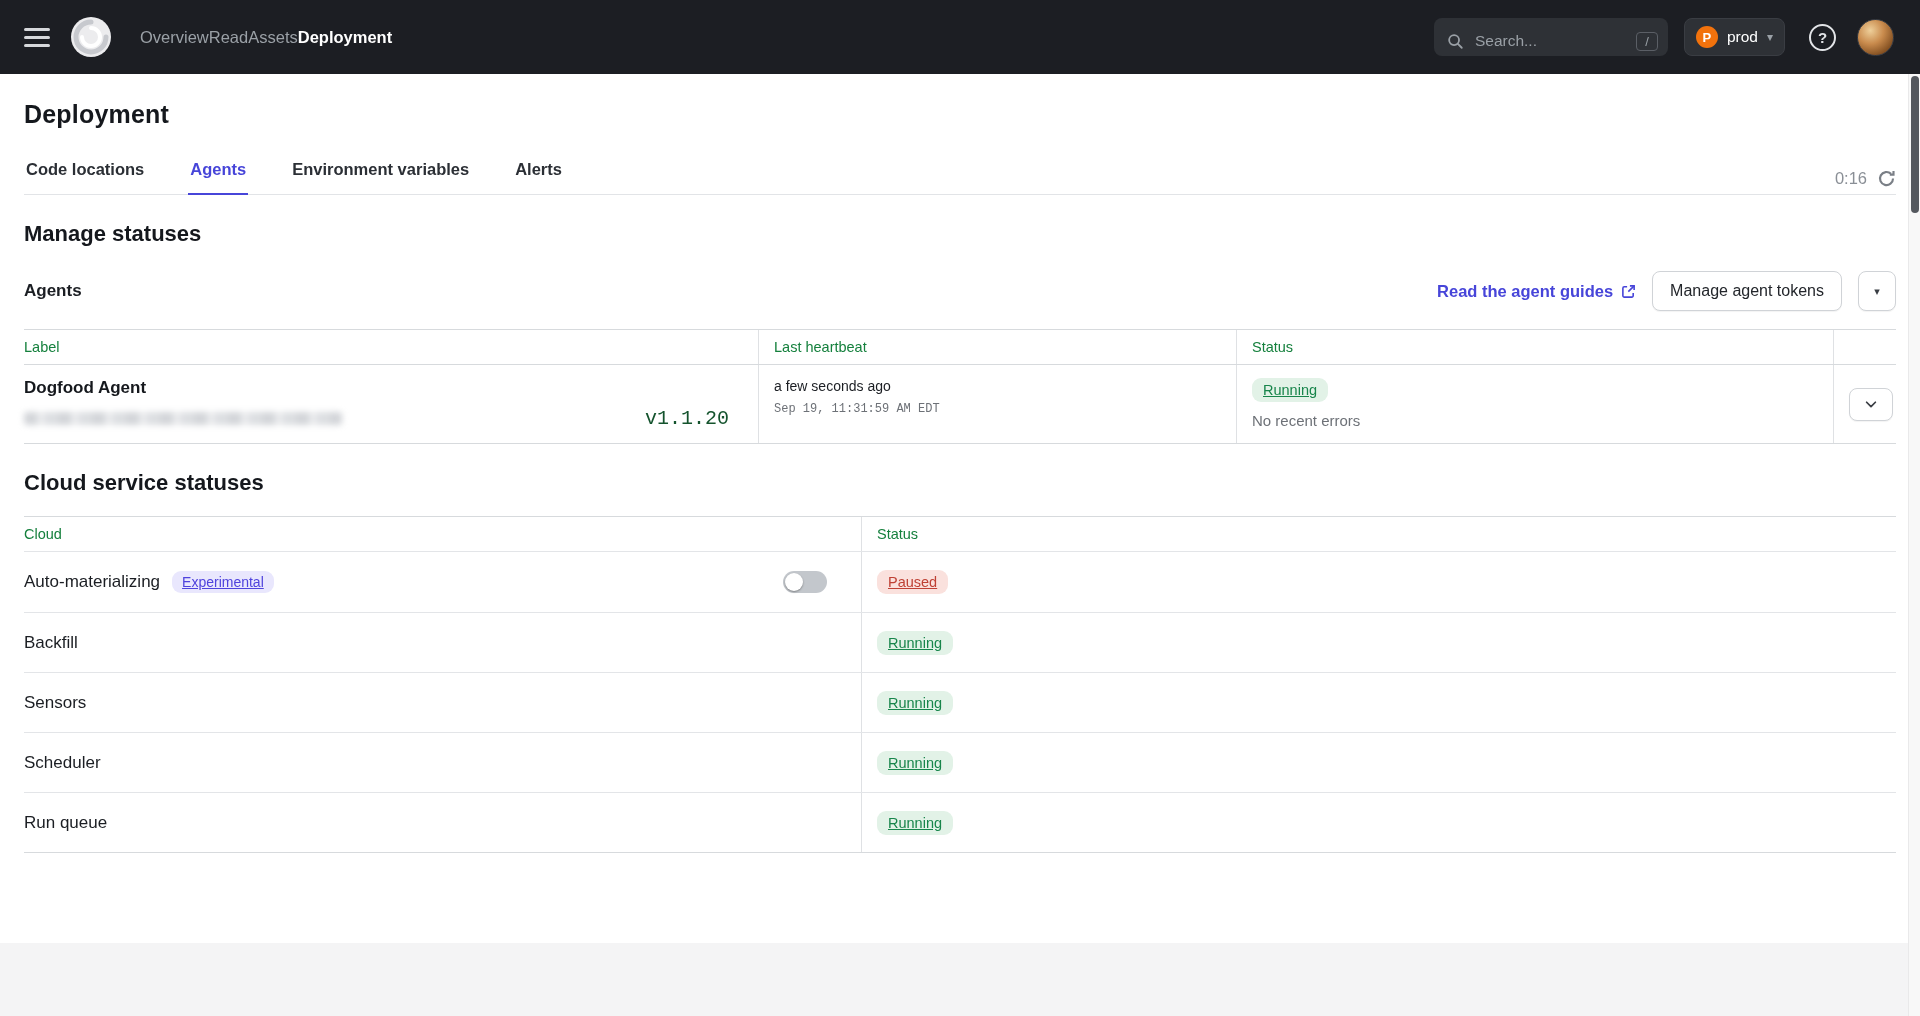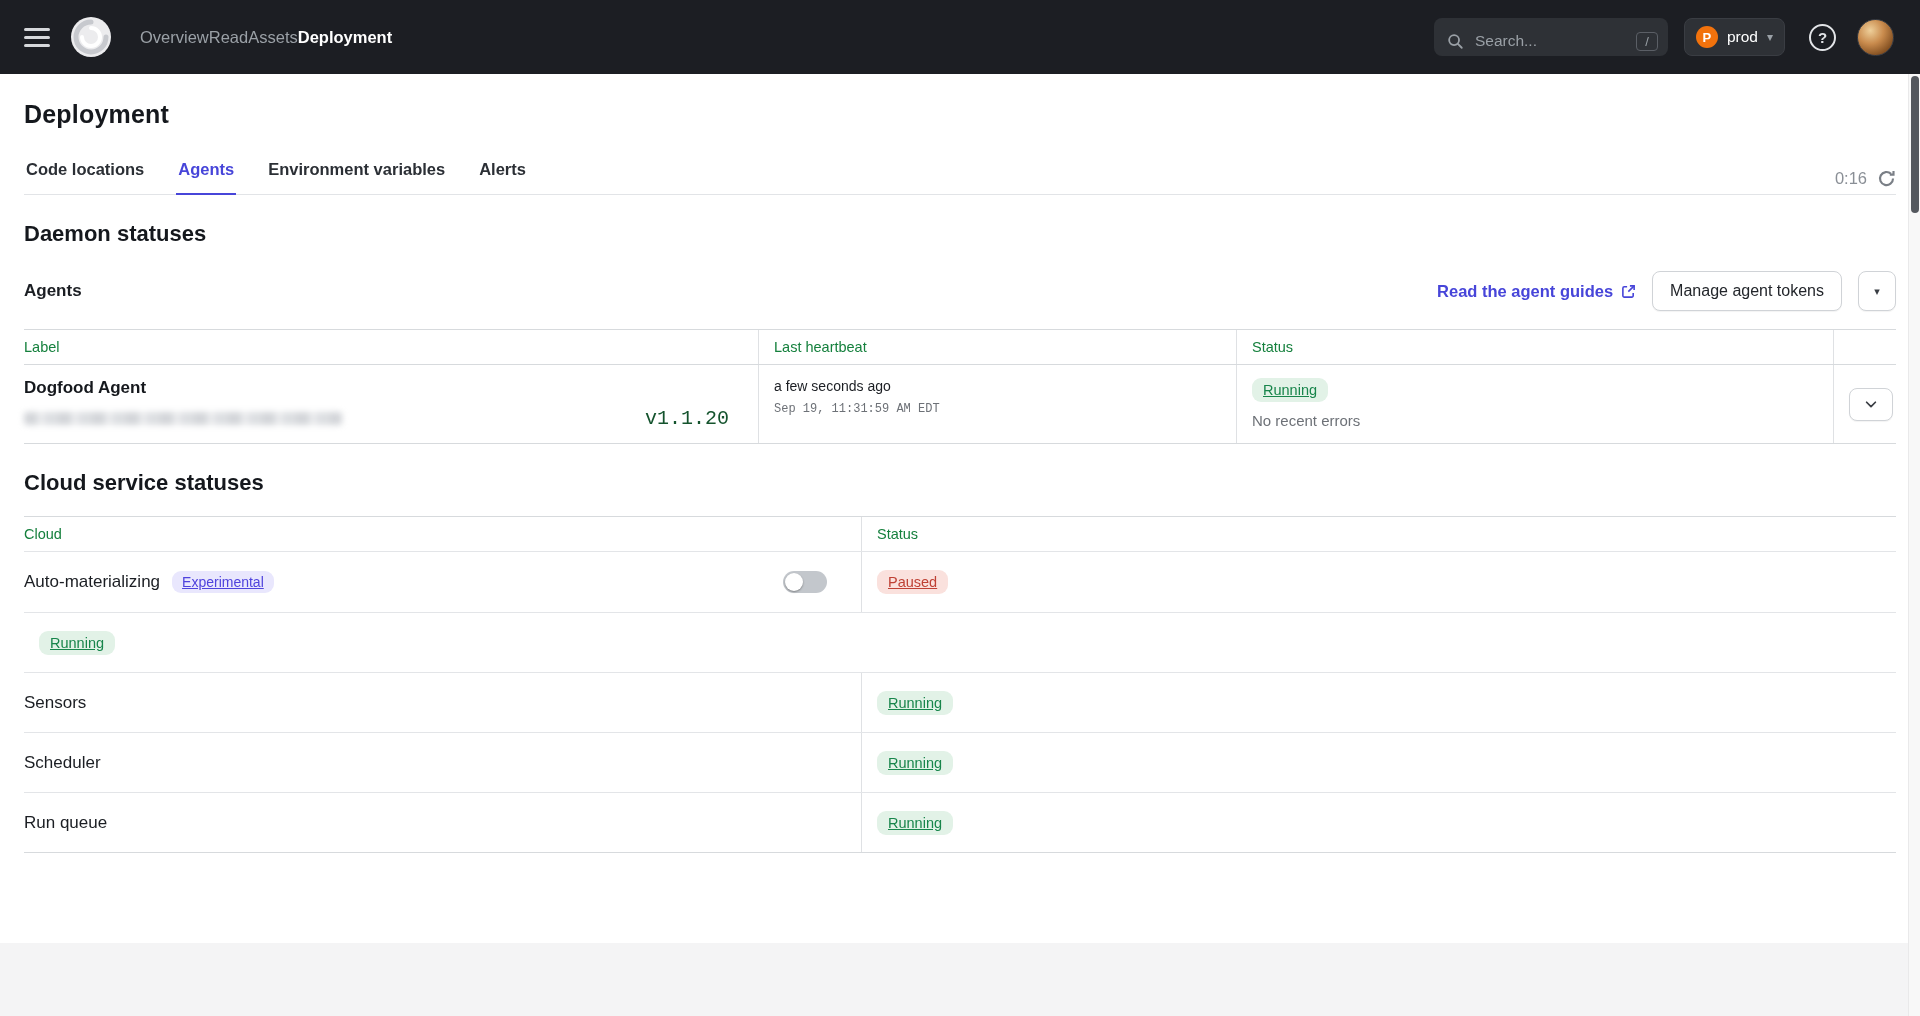--- a/index.html
+++ b/index.html
@@ -27,21 +27,21 @@
   .env-label { color:#fff; font-size:15.5px; }
   .env-caret { color:#9aa0a6; font-size:12px; }
   .help-btn { margin-left:24px; width:27px; height:27px; border-radius:50%; border:2.5px solid #e2e4e7; color:#e2e4e7; font-weight:700; font-size:15px; display:flex; align-items:center; justify-content:center; cursor:pointer; flex:none; }
   .avatar { margin-left:21px; width:37px; height:37px; border-radius:50%; flex:none; cursor:pointer; border:1px solid #3a3d43;
     background: radial-gradient(circle at 35% 30%, #eecf9a 0%, #c98b4d 40%, #7c4a1d 80%, #59330f 100%); }
 
   
   .content { padding:0 24px; }
   .page-title { font-size:25px; font-weight:700; color:#15181d; margin-top:26px; letter-spacing:.2px; }
 
-  .tabs-row { display:flex; align-items:flex-end; border-bottom:1px solid #e2e4e7; margin-top:31px; }
+  .tabs-row { display:flex; align-items:flex-end; border-bottom:1px solid #e2e4e7; margin-top:31px;gap:12px; }
   .tab { font-size:16.5px; font-weight:600; color:#2b2f35; padding:0 2px 14px; margin-right:30px; cursor:pointer; border-bottom:2px solid transparent; margin-bottom:-1px; }
   .tab.active { color:var(--accent,#4745d9); border-bottom-color:var(--accent,#4745d9); }
   .tabs-right { margin-left:auto; display:flex; align-items:center; gap:10px; padding-bottom:6px; }
   .timer { color:#8a8f96; font-size:16.5px; }
   .refresh { cursor:pointer; display:flex; }
 
   .section-heading { font-size:22px; font-weight:700; color:#15181d; margin-top:26px; }
 
   .agents-bar { display:flex; align-items:center; margin-top:24px; }
   .list-heading { font-size:17px; font-weight:700; }
@@ -144,21 +144,21 @@
       <span class="timer">0:16</span>
       <span class="refresh">
         <svg width="19" height="19" viewBox="0 0 16 16">
           <path d="M13.5 8a5.5 5.5 0 1 1-1.7-3.95" fill="none" stroke="#7a7f86" stroke-width="1.8"></path>
           <path d="M13.9 1.6v3.1h-3.1" fill="none" stroke="#7a7f86" stroke-width="1.8"></path>
         </svg>
       </span>
     </span>
   </div>
 
-  <div class="section-heading">Daemon statuses</div>
+  <div class="section-heading">Manage statuses</div>
 
   <div class="agents-bar">
     <span class="list-heading">Agents</span>
     <span class="agents-actions">
       <span class="guides-link">
         <span>Read the agent guides</span>
         <svg width="15" height="15" viewBox="0 0 16 16">
           <path d="M6.5 3H3.5A1.5 1.5 0 0 0 2 4.5v8A1.5 1.5 0 0 0 3.5 14h8a1.5 1.5 0 0 0 1.5-1.5V9.5" fill="none" stroke="currentColor" stroke-width="1.7"></path>
           <path d="M9.5 2H14v4.5" fill="none" stroke="currentColor" stroke-width="1.7"></path>
           <path d="M14 2L7.8 8.2" fill="none" stroke="currentColor" stroke-width="1.7"></path>
@@ -219,20 +219,23 @@
         <span class="toggle">
             <span class="knob"></span>
           </span>
       </div>
       <div class="bcell">
         <span class="badge badge-paused">Paused</span>
       </div>
     </div>
 
     <div class="ct-row grid2">
+      <div class="bcell daemon-cell">
+        <span class="daemon-name">Backfill</span>
+      </div>
       <div class="bcell">
         <span class="badge badge-running">Running</span>
       </div>
     </div>
 
     <div class="ct-row grid2">
       <div class="bcell daemon-cell">
         <span class="daemon-name">Sensors</span>
       </div>
       <div class="bcell">

